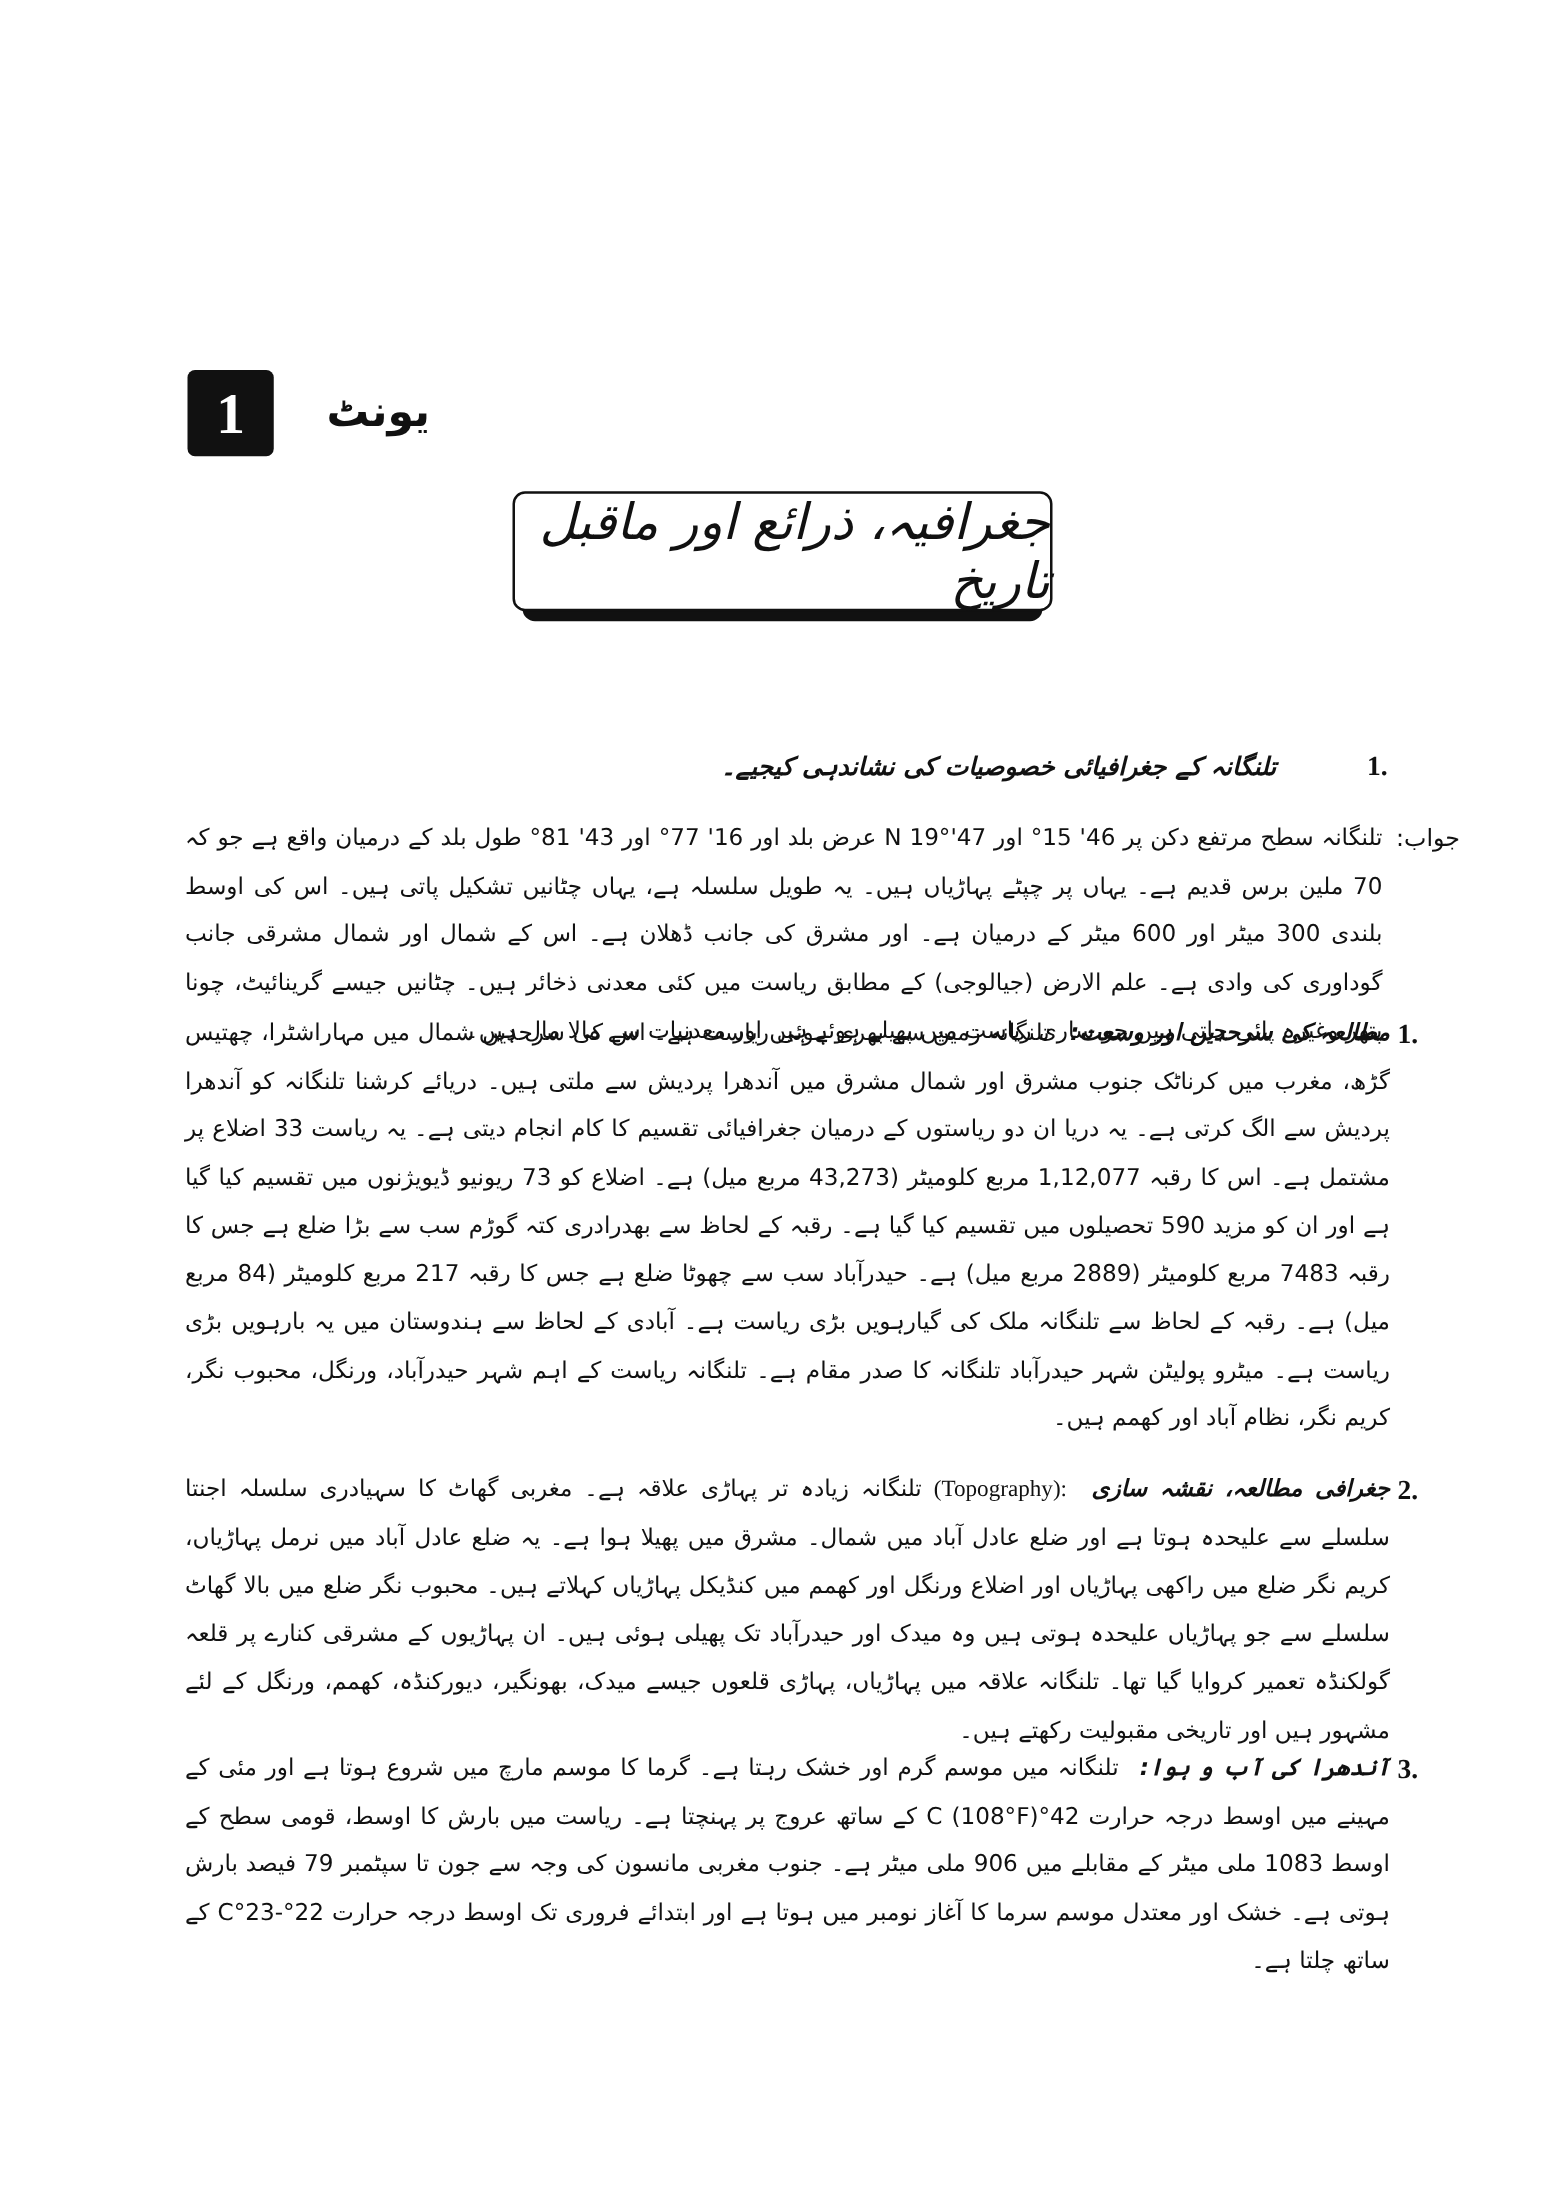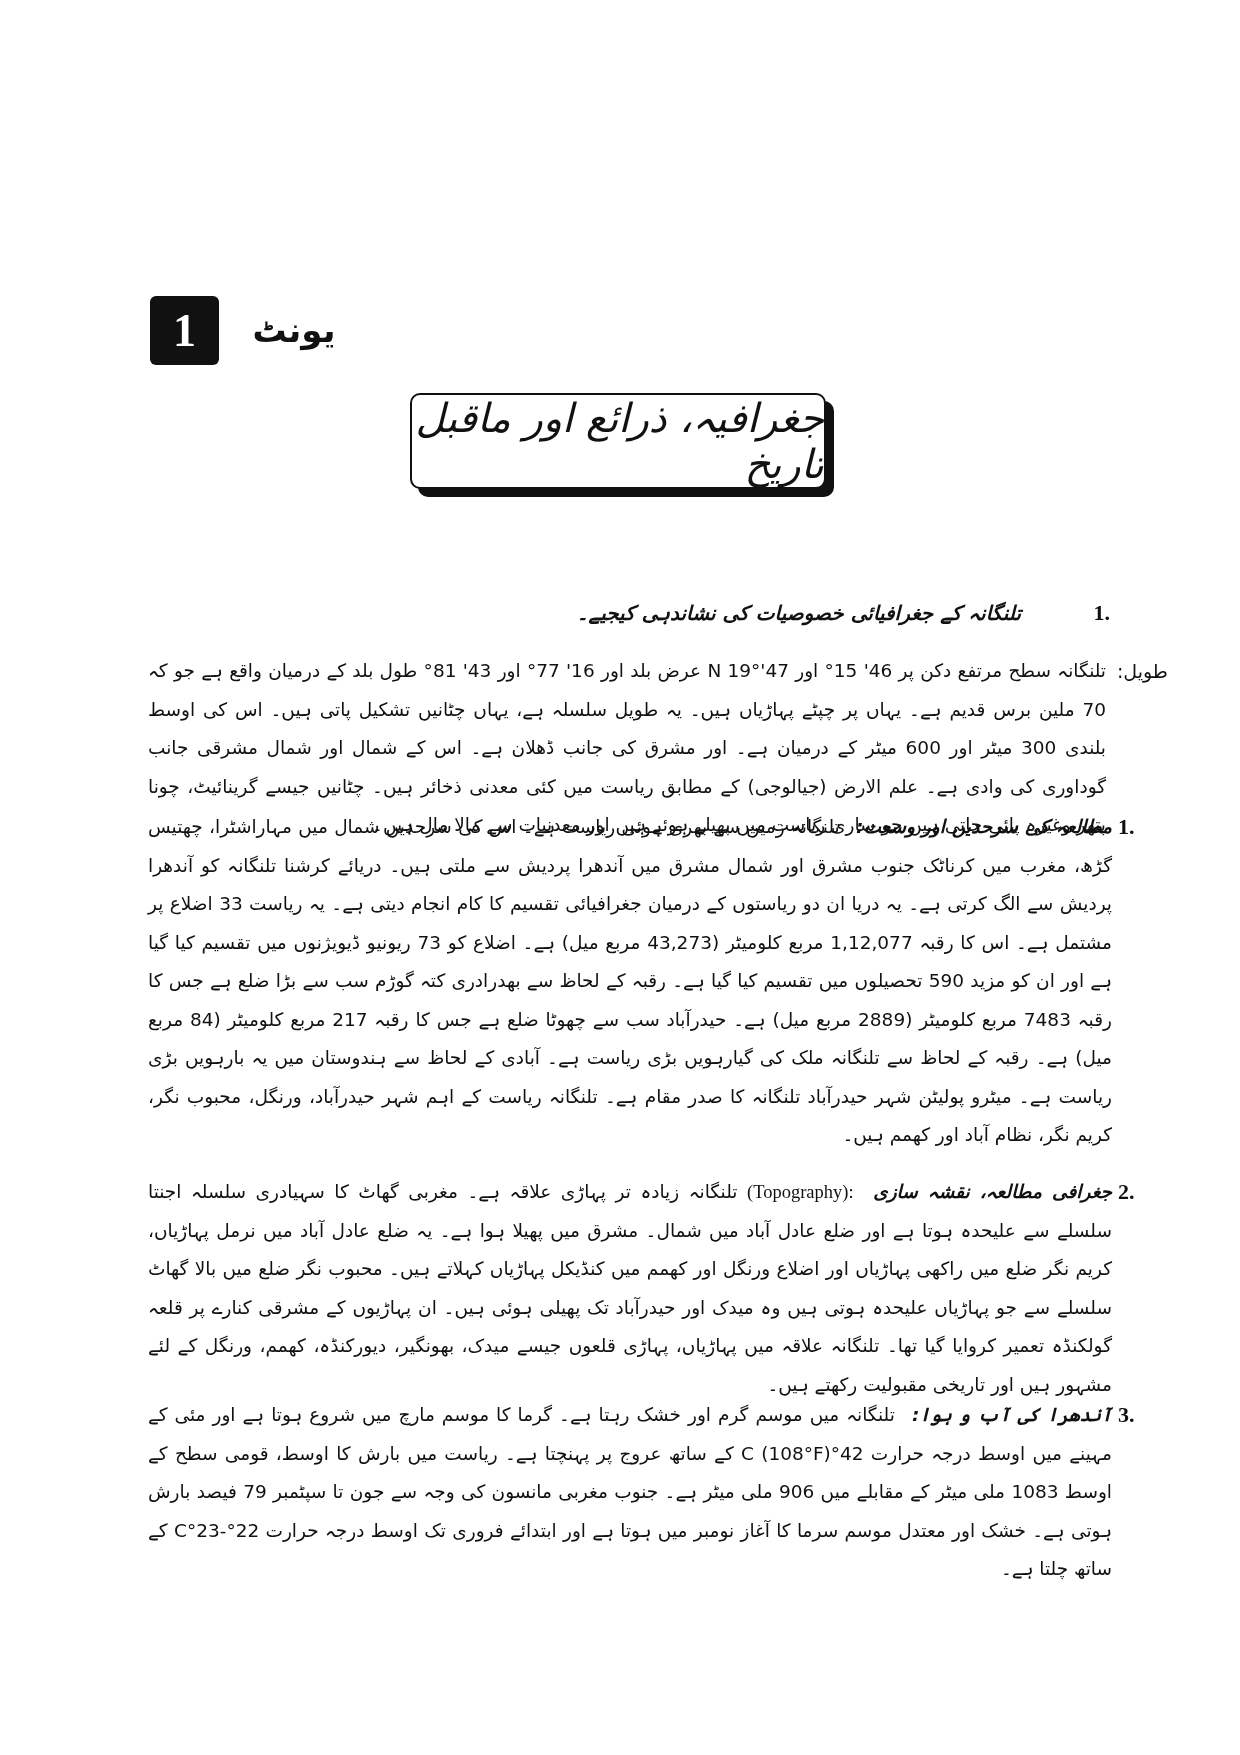--- a/index.html
+++ b/index.html
@@ -10,35 +10,35 @@
   .page { position: absolute; left: 0; top: 0; width: 1240px; height: 1755px; }
 
   
   .unit-box {
     position: absolute; left: 150px; top: 296px; width: 69px; height: 69px;
     background: #111111; color: #ffffff; border-radius: 6px;
     display: flex; align-items: center; justify-content: center;
     font-family: "Liberation Serif", serif; font-weight: bold; font-size: 46px;
   }
   .unit-label {
-    position: absolute; left: 244px; top: 300px; width: 100px; text-align: center;
+    position: absolute; left: 244px; top: 300px; width: 100px; text-align: right;
     direction: rtl; font-weight: bold; font-size: 34px; line-height: 60px;
   }
 
   
   .title-wrap { position: absolute; left: 410px; top: 393px; width: 430px; height: 110px; }
   .title-shadow {
     position: absolute; left: 8px; top: 8px; width: 416px; height: 96px;
     background: #111111; border-radius: 10px;
   }
   .title-box {
     position: absolute; left: 0; top: 0; width: 412px; height: 92px;
     background: #ffffff; border: 2.5px solid #111111; border-radius: 10px;
     display: flex; align-items: center; justify-content: center;
-    direction: rtl; font-family: "DejaVu Serif", serif; font-size: 40px; font-style: italic;
+    direction: rtl; font-family: "DejaVu Serif", serif; font-size: 40px; font-style: italic; padding-left: 16px;
   }
 
   
   .section-heading {
     position: absolute; left: 300px; top: 530px; width: 640px; text-align: center;
     direction: rtl; font-weight: bold; font-size: 27px; line-height: 50px;
   }
 
   
   .q-row { position: absolute; right: 130px; top: 600px; width: 980px; direction: rtl; display: flex; align-items: baseline; }
@@ -83,21 +83,21 @@
     <div class="title-box">جغرافیہ، ذرائع اور ماقبل تاریخ</div>
   </div>
 
 
   <div class="q-row">
     <span class="q-num">1.</span>
     <span class="q-text">تلنگانہ کے جغرافیائی خصوصیات کی نشاندہی کیجیے۔</span>
   </div>
 
   <div class="ans">
-    <span class="ans-label">طویل:</span>
+    <span class="ans-label">جواب:</span>
     <p class="para">تلنگانہ سطح مرتفع دکن پر 46' 15° اور 47'N 19° عرض بلد اور 16' 77° اور 43' 81° طول بلد کے درمیان واقع ہے جو کہ 70 ملین برس قدیم ہے۔ یہاں پر چپٹے پہاڑیاں ہیں۔ یہ طویل سلسلہ ہے، یہاں چٹانیں تشکیل پاتی ہیں۔ اس کی اوسط بلندی 300 میٹر اور 600 میٹر کے درمیان ہے۔ اور مشرق کی جانب ڈھلان ہے۔ اس کے شمال اور شمال مشرقی جانب گوداوری کی وادی ہے۔ علم الارض (جیالوجی) کے مطابق ریاست میں کئی معدنی ذخائر ہیں۔ چٹانیں جیسے گرینائیٹ، چونا پتھر وغیرہ پائی جاتی ہیں جو ساری ریاست میں پھیلے ہوئے ہیں اور معدنیات سے مالا مال ہیں۔</p>
   </div>
 
   <div class="points" style="top:808px;">
     <div class="point">
       <span class="point-num">1.</span>
       <p class="para">
         <span class="point-title">مطالعہ کی سرحدیں اور وسعت:</span>
         <span>تلنگانہ زمین سے بھری ہوئی ریاست ہے۔ اس کی سرحدیں شمال میں مہاراشٹرا، چھتیس گڑھ، مغرب میں کرناٹک جنوب مشرق اور شمال مشرق میں آندھرا پردیش سے ملتی ہیں۔ دریائے کرشنا تلنگانہ کو آندھرا پردیش سے الگ کرتی ہے۔ یہ دریا ان دو ریاستوں کے درمیان جغرافیائی تقسیم کا کام انجام دیتی ہے۔ یہ ریاست 33 اضلاع پر مشتمل ہے۔ اس کا رقبہ 1,12,077 مربع کلومیٹر (43,273 مربع میل) ہے۔ اضلاع کو 73 ریونیو ڈیویژنوں میں تقسیم کیا گیا ہے اور ان کو مزید 590 تحصیلوں میں تقسیم کیا گیا ہے۔ رقبہ کے لحاظ سے بھدرادری کتہ گوڑم سب سے بڑا ضلع ہے جس کا رقبہ 7483 مربع کلومیٹر (2889 مربع میل) ہے۔ حیدرآباد سب سے چھوٹا ضلع ہے جس کا رقبہ 217 مربع کلومیٹر (84 مربع میل) ہے۔ رقبہ کے لحاظ سے تلنگانہ ملک کی گیارہویں بڑی ریاست ہے۔ آبادی کے لحاظ سے ہندوستان میں یہ بارہویں بڑی ریاست ہے۔ میٹرو پولیٹن شہر حیدرآباد تلنگانہ کا صدر مقام ہے۔ تلنگانہ ریاست کے اہم شہر حیدرآباد، ورنگل، محبوب نگر، کریم نگر، نظام آباد اور کھمم ہیں۔</span>
       </p>

